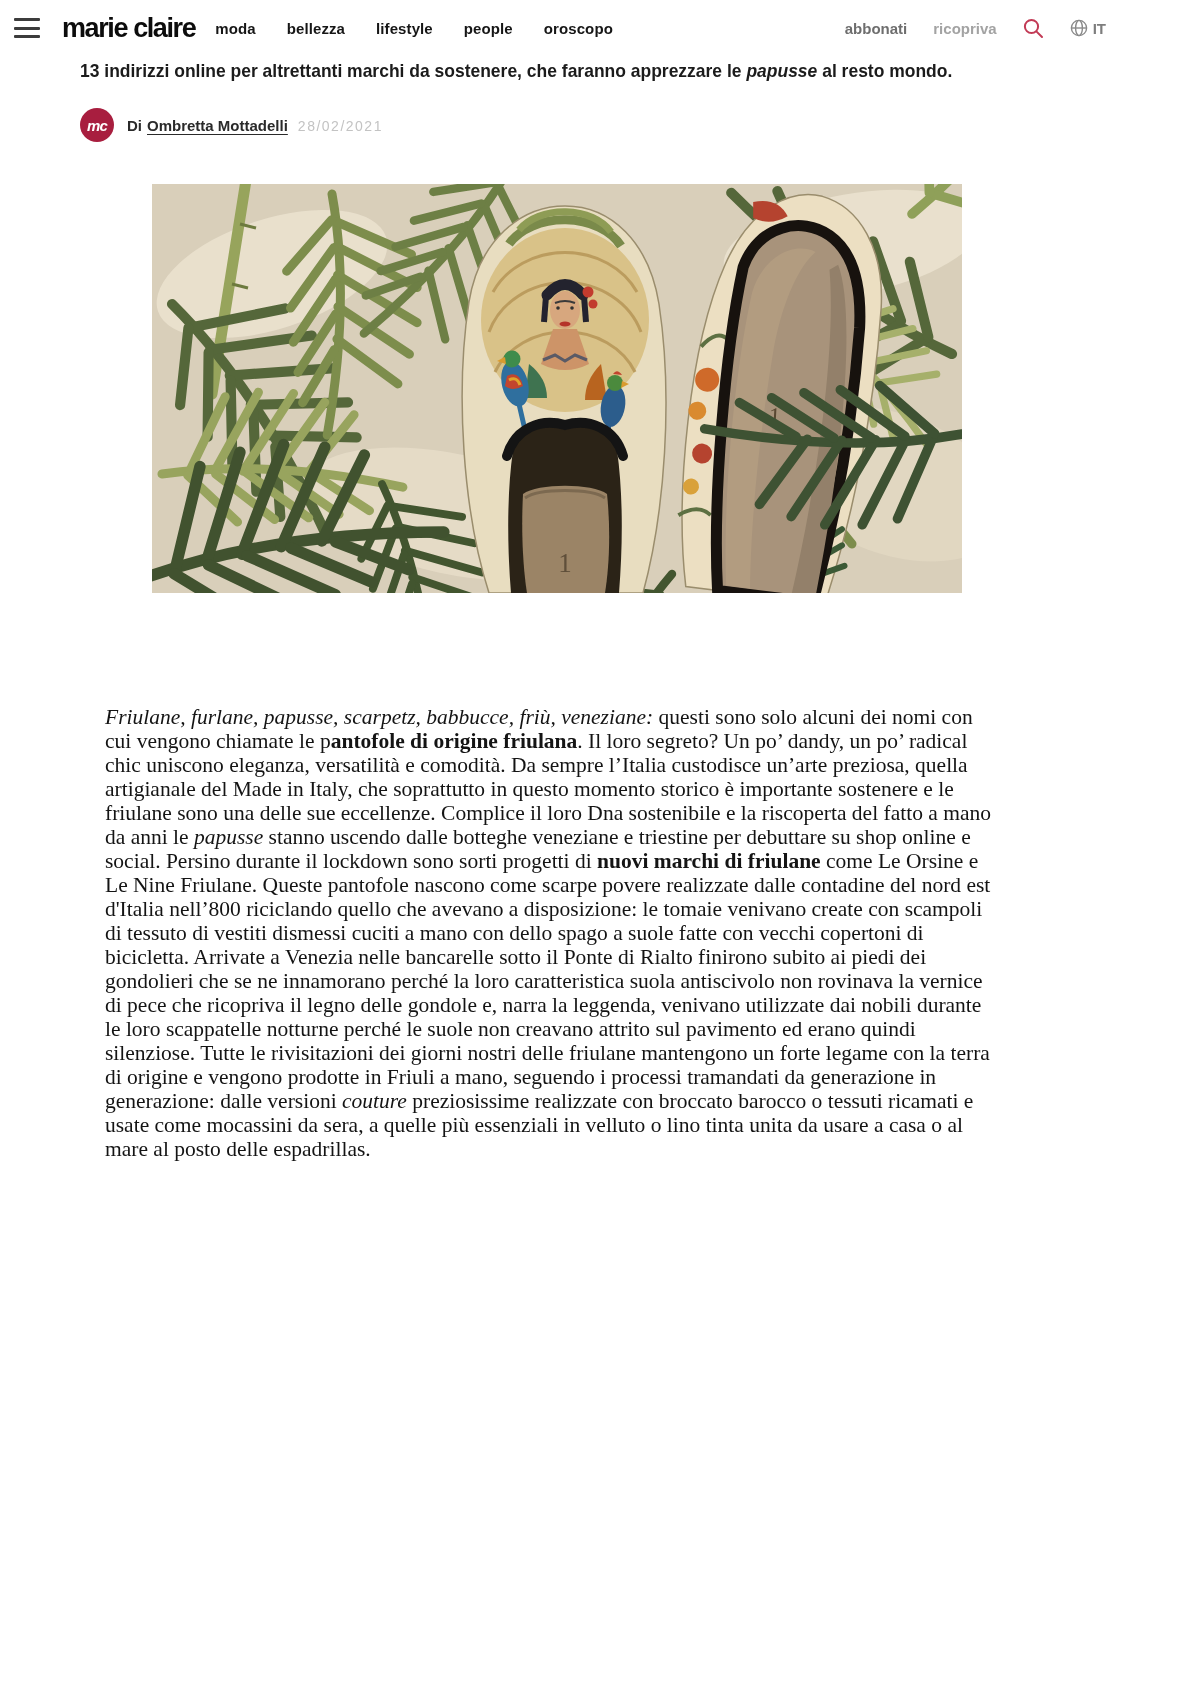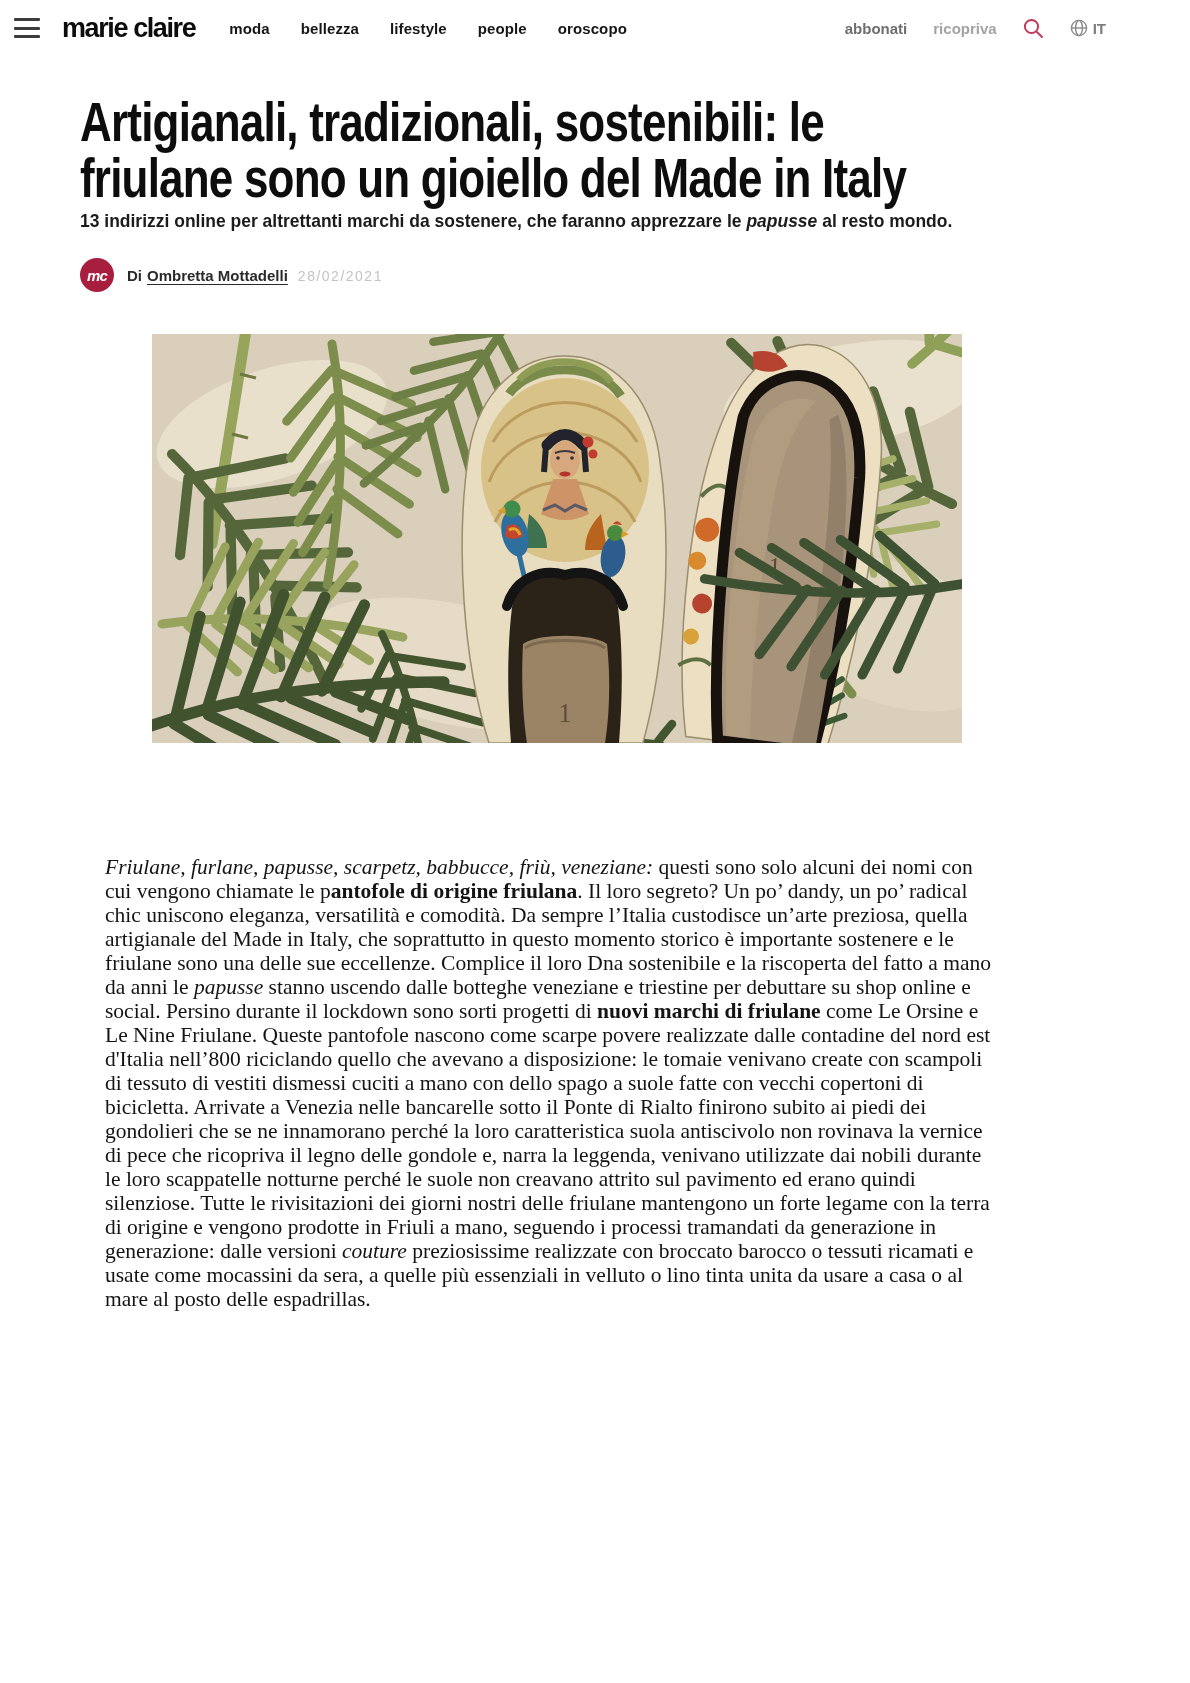--- a/index.html
+++ b/index.html
@@ -3,21 +3,21 @@
 <meta charset="utf-8">
 <style>
   html,body{margin:0;padding:0;background:#fff;}
   body{width:1190px;font-family:"Liberation Sans",sans-serif;color:#111;-webkit-font-smoothing:antialiased;}
 
   
   .site-header{display:flex;align-items:center;justify-content:space-between;height:56px;padding:0 84px 0 14px;background:#fff;}
   .h-left{display:flex;align-items:center;}
   .burger{width:26px;height:20px;display:flex;flex-direction:column;justify-content:space-between;background:none;border:none;padding:0;cursor:pointer;margin-right:22px;}
   .burger span{display:block;height:3px;background:#3c3c3c;border-radius:1px;}
-  .logo{font-weight:800;font-size:27px;letter-spacing:-1.4px;color:#0c0c0c;text-decoration:none;white-space:nowrap;margin-right:34px;transform:scaleY(1.02);}
+  .logo{font-weight:800;font-size:27px;letter-spacing:-1.4px;color:#0c0c0c;text-decoration:none;white-space:nowrap;margin-right:20px;transform:scaleY(1.02);}
   .main-nav{display:flex;align-items:center;gap:31px;}
   .main-nav a{font-size:15px;font-weight:700;color:#161616;text-decoration:none;letter-spacing:.1px;}
   .h-right{display:flex;align-items:center;gap:26px;}
   .h-right .lnk{font-size:15px;font-weight:600;text-decoration:none;}
   .lnk.abbonati{color:#6e6e6e;}
   .lnk.newsletter{color:#a3a3a3;}
   .icon-btn{background:none;border:none;padding:0;cursor:pointer;display:flex;align-items:center;}
   .locale{display:flex;align-items:center;gap:5px;color:#7d7d7d;font-size:15px;font-weight:600;cursor:pointer;}
 
   
@@ -75,24 +75,20 @@
         <ellipse cx="9" cy="9" rx="3.4" ry="7.6"></ellipse>
         <line x1="1.4" y1="9" x2="16.6" y2="9"></line>
       </svg>
       <span>IT</span>
     </div>
   </div>
 </header>
 
 <main class="container">
 
-  <h1 class="headline">
-    <div class="hl-line"><span class="cond">Artigianali, tradizionali, sostenibili: le</span></div>
-    <div class="hl-line"><span class="cond">friulane sono un gioiello del Made in Italy</span></div>
-  </h1>
 
   <div class="subtitle">
     <span class="cond-sub">
       <span>13 indirizzi online per altrettanti marchi da sostenere, che faranno apprezzare le </span><span class="it">papusse</span><span> al resto mondo.</span>
     </span>
   </div>
 
   <div class="byline">
     <div class="avatar">mc</div>
     <div class="byline-text">

